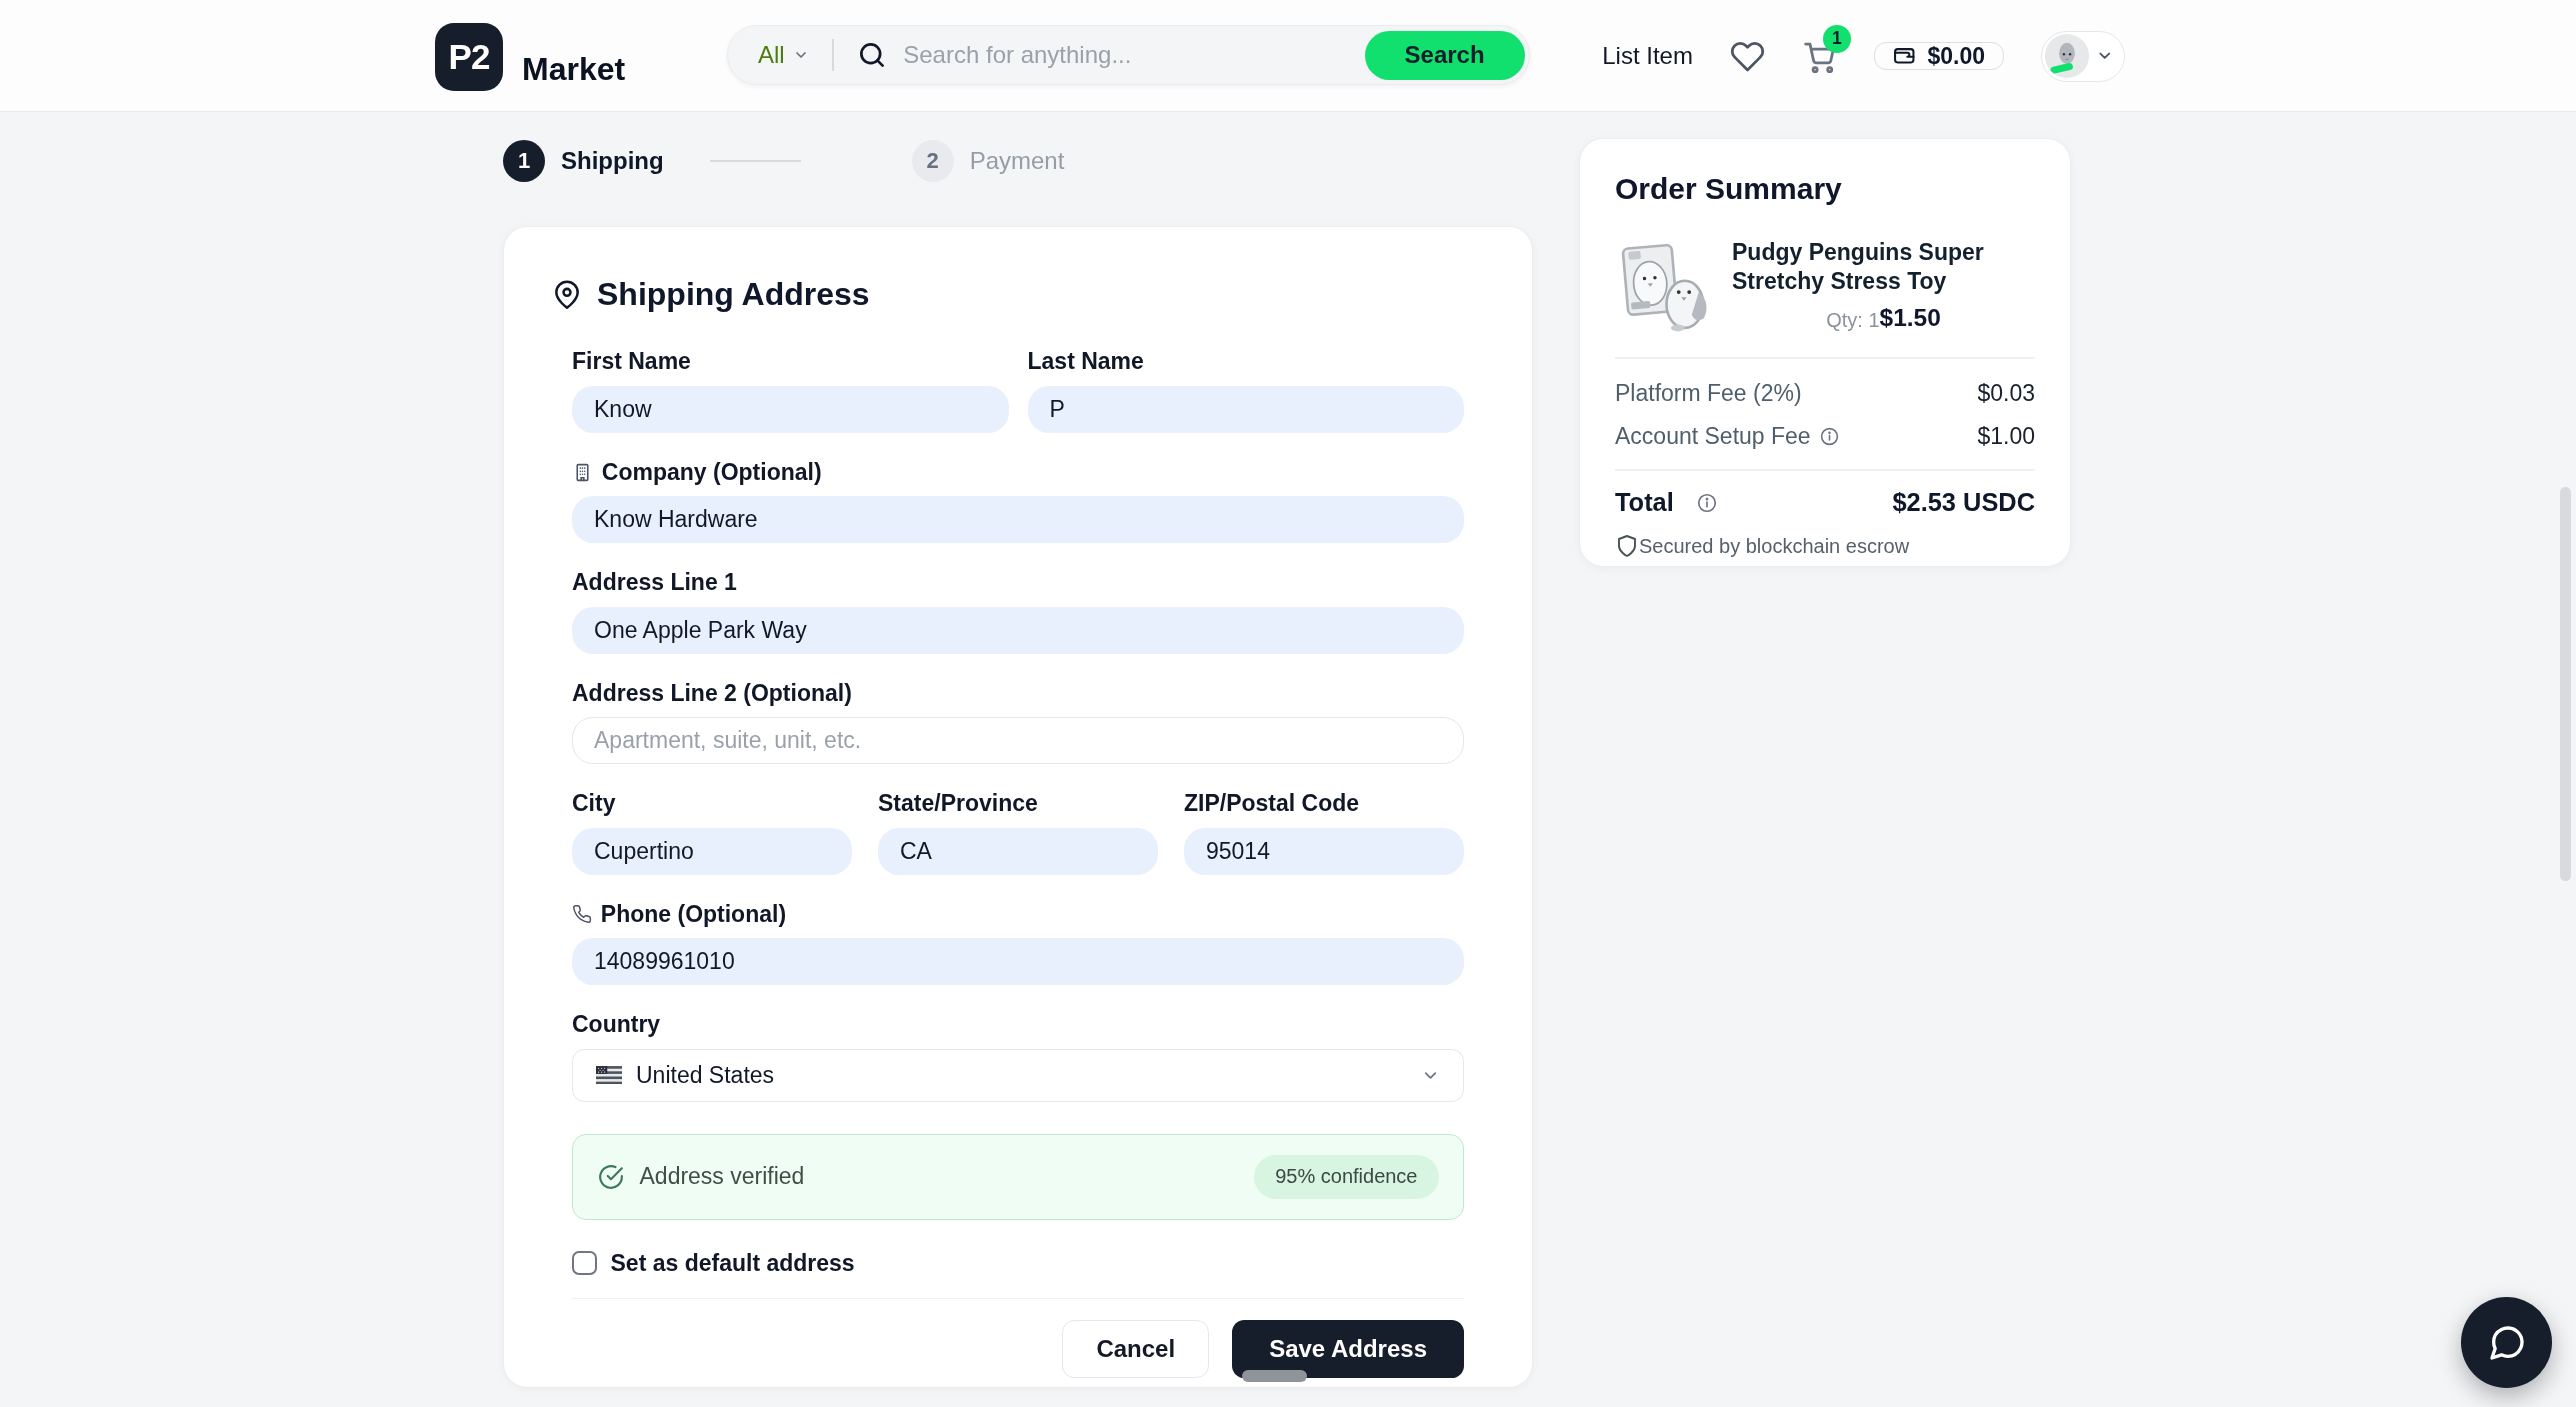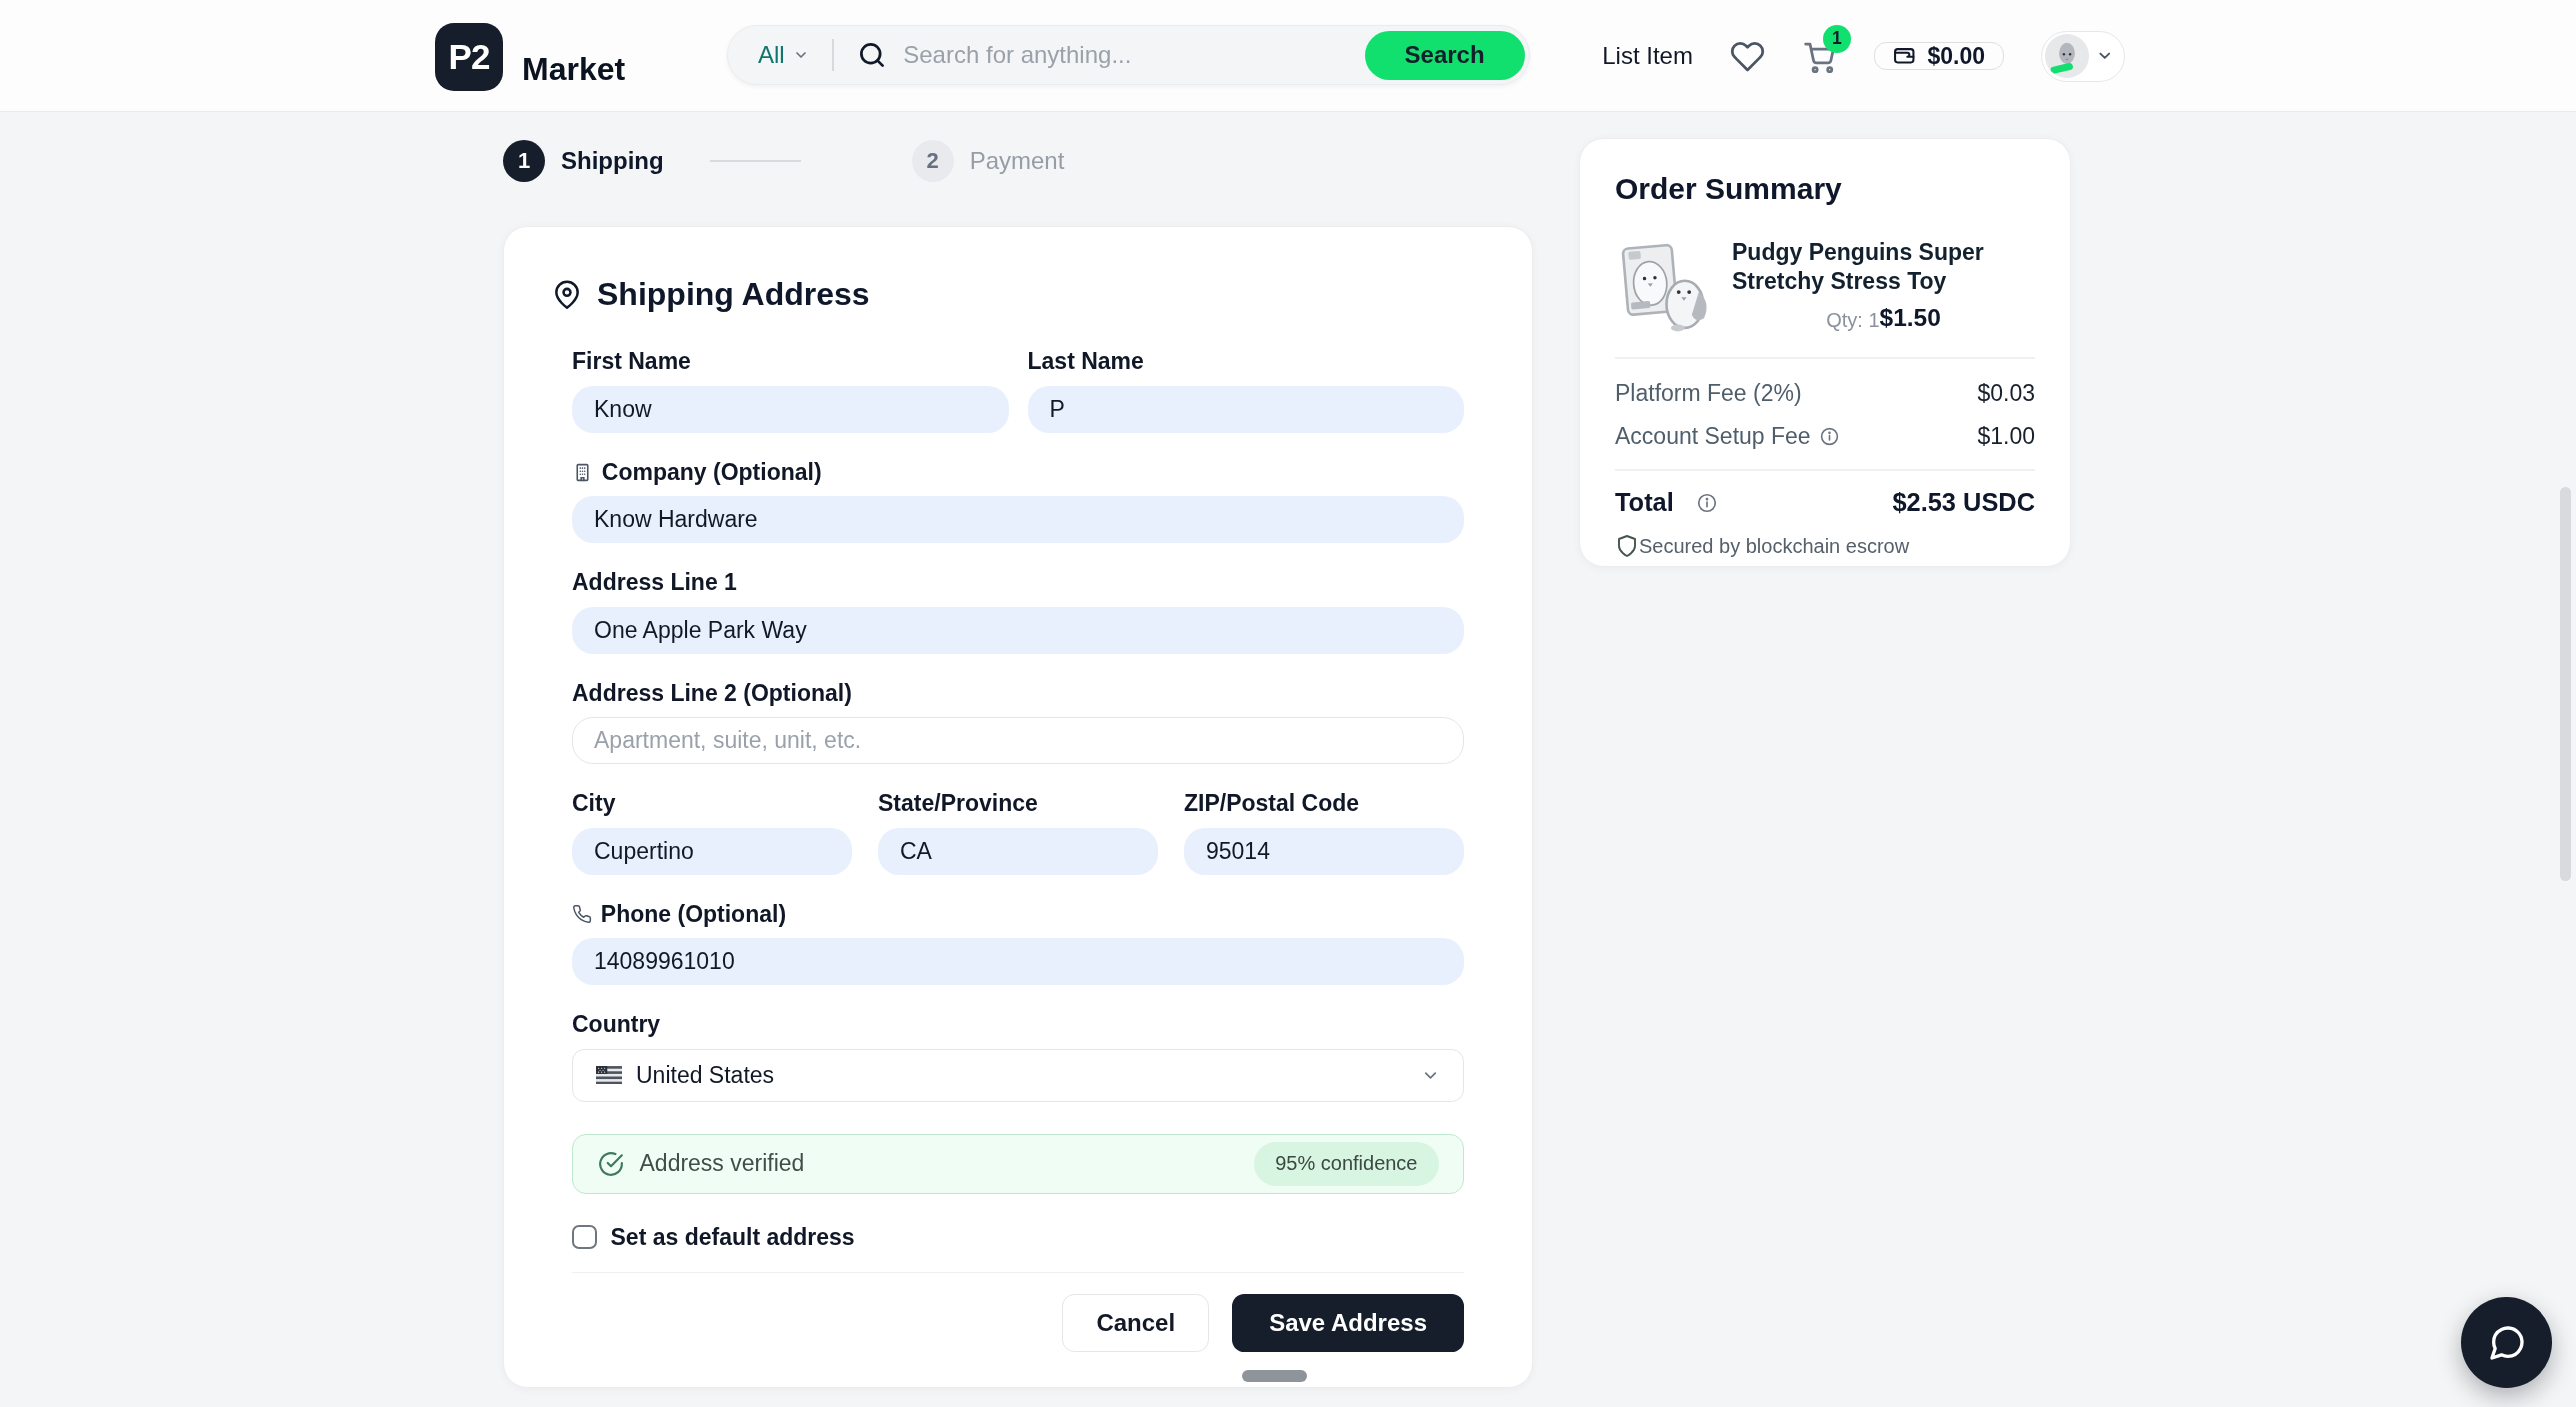--- a/index.html
+++ b/index.html
@@ -24,21 +24,21 @@
     color:#fff; font-size:35px; font-weight:800; letter-spacing:-0.9px;
   }
   .brand { font-size:32px; font-weight:700; color:#0b1220; padding-bottom:3.5px; }
 
   .search-pill {
     position:absolute; left:727px; top:25.4px; width:803px; height:60px;
     background:#f4f5f6; border:0.9px solid #ebecee; border-radius:875px;
     display:flex; align-items:center; padding-left:30px;
     box-shadow:0 1.8px 5.3px rgba(16,24,40,.05);
   }
-  .cat { display:flex; align-items:center; gap:8.8px; font-size:24px; color:#0f766e; cursor:pointer; }
+  .cat { display:flex; align-items:center; gap:8.8px; font-size:24px; color:#4d7c0f; cursor:pointer; }
   .vdiv { width:1.8px; height:32px; background:#d7d9dd; margin:0 23px; }
   .search-input {
     flex:1; border:0; outline:0; background:transparent;
     font-size:24px; color:#111827; font-family:inherit; min-width:0; margin-left:16px; padding-right:140px;
   }
   .search-input::placeholder { color:#9aa1ab; }
   .search-btn {
     position:absolute; right:4.4px; top:4.4px; height:49px; padding:0 40px;
     border:0; border-radius:875px; background:#12e06e; color:#13202c;
     font-size:24px; font-weight:700; font-family:inherit; cursor:pointer;
@@ -104,21 +104,21 @@
   .row-3 { display:grid; grid-template-columns:1fr 1fr 1fr; gap:26px; margin-bottom:26px; }
 
   .country-select {
     height:53px; border:1.8px solid #e4e6ea; border-radius:12.3px; background:#fff;
     display:flex; align-items:center; gap:14px; padding:0 23px; cursor:pointer;
   }
   .country-select .cname { font-size:23px; color:#111827; }
   .country-select .chev { margin-left:auto; color:#6b7280; }
 
   .verify-banner {
-    margin-top:32px; height:60px; border-radius:14px;
+    margin-top:32px; height:86px; border-radius:14px;
     background:#f0fdf4; border:1.8px solid #bfe9ce;
     display:flex; align-items:center; gap:16px; padding:0 24.5px;
   }
   .verify-banner .vmsg { font-size:23px; color:#3f4e48; }
   .verify-chip {
     margin-left:auto; background:#d7f5e0; color:#3c4843;
     border-radius:875px; padding:10.5px 21px; font-size:20px;
   }
 
   .default-row { display:flex; align-items:center; gap:14px; margin-top:30px; }

